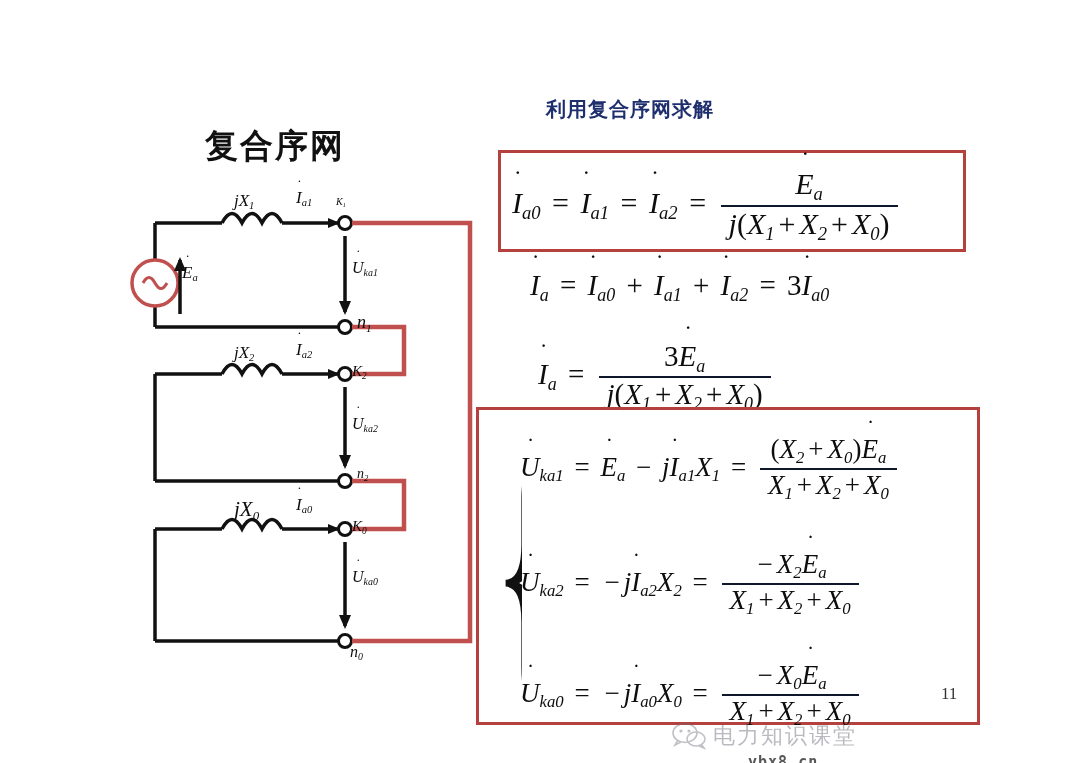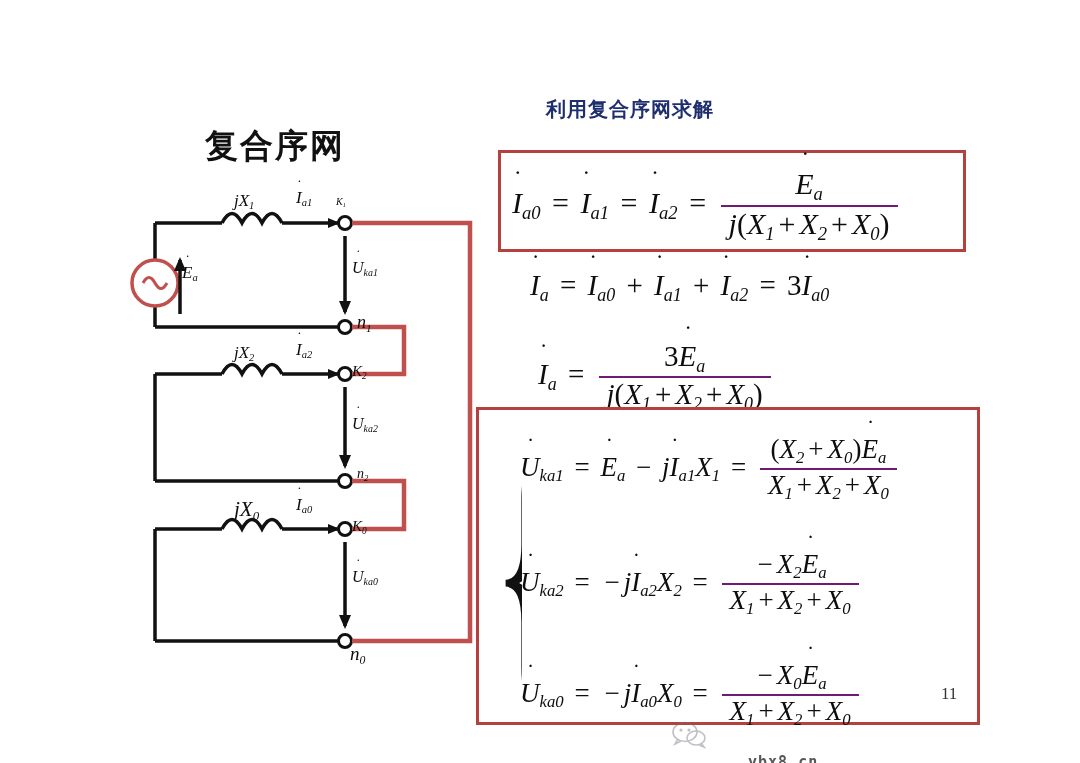--- a/index.html
+++ b/index.html
@@ -52,21 +52,21 @@
     font-style:normal;
     line-height:0;
   }
   .frac{
     display:inline-block;
     vertical-align:middle;
     text-align:center;
     margin:0 3px;
   }
   .frac>.num{display:block;padding:0 8px 1px 8px;}
-  .frac>.den{display:block;padding:2px 8px 0 8px;border-top:2px solid #701a75;}
+  .frac>.den{display:block;padding:2px 8px 0 8px;border-top:2px solid #0f172a;}
   .op{font-style:normal;padding:0 4px;}
   .paren{font-style:normal;}
 
   
   .redbox{
     position:absolute;
     border:3px solid #b5413f;
     background:transparent;
     box-sizing:border-box;
   }
@@ -240,21 +240,21 @@
   </div>
   <div class="lbl" style="left:296px;top:472px;font-size:17px;">
     <span class="math"><span class="dotvar"><span class="dotmark">˙</span>I</span><span class="sub">a0</span></span>
   </div>
   <div class="lbl" style="left:352px;top:495px;font-size:15px;color:#8f3a38;">
     <span class="math">K<span class="sub">0</span></span>
   </div>
   <div class="lbl" style="left:352px;top:545px;font-size:16px;">
     <span class="math"><span class="dotvar"><span class="dotmark">˙</span>U</span><span class="sub">ka0</span></span>
   </div>
-  <div class="lbl" style="left:350px;top:620px;font-size:19px;text-align:center;">
+  <div class="lbl" style="left:350px;top:620px;font-size:16px;text-align:center;">
     <span class="math">n<span class="sub">0</span></span>
   </div>
 
   <div class="redbox" id="eqbox-1"></div>
   <div class="eqline math" style="left:512px;top:145px;font-size:30px;">
     <span class="dotvar"><span class="dotmark">˙</span>I</span><span class="sub">a0</span>
     <span class="op">=</span>
     <span class="dotvar"><span class="dotmark">˙</span>I</span><span class="sub">a1</span>
     <span class="op">=</span>
     <span class="dotvar"><span class="dotmark">˙</span>I</span><span class="sub">a2</span>
@@ -330,16 +330,17 @@
 
   <div id="watermark">
     <svg width="34" height="28" viewBox="0 0 34 28">
       <ellipse cx="13" cy="11" rx="12" ry="9.5" fill="none" stroke="#6a6a78" stroke-width="1.6"></ellipse>
       <path d="M6,18 L3,23 L9,20" fill="none" stroke="#6a6a78" stroke-width="1.6"></path>
       <circle cx="9" cy="9" r="1.6" fill="#6a6a78"></circle>
       <circle cx="17" cy="9" r="1.6" fill="#6a6a78"></circle>
       <ellipse cx="24" cy="17" rx="9" ry="7" fill="none" stroke="#6a6a78" stroke-width="1.6"></ellipse>
       <path d="M29,22 L32,26 L27,24" fill="none" stroke="#6a6a78" stroke-width="1.6"></path>
     </svg>
+    <span class="wm-text">电力知识课堂</span>
   </div>
   <div id="wm-url">ybx8.cn</div>
 
 </div>
 
 </body></html>

